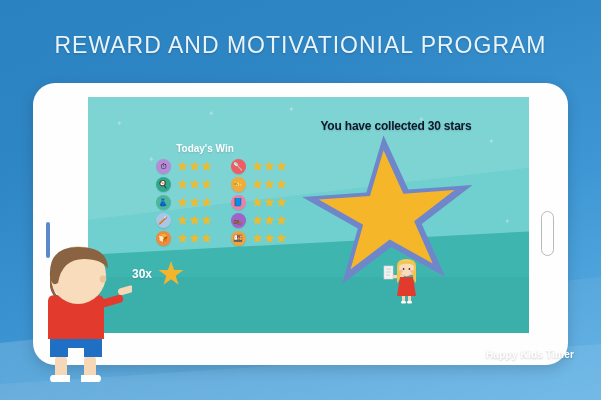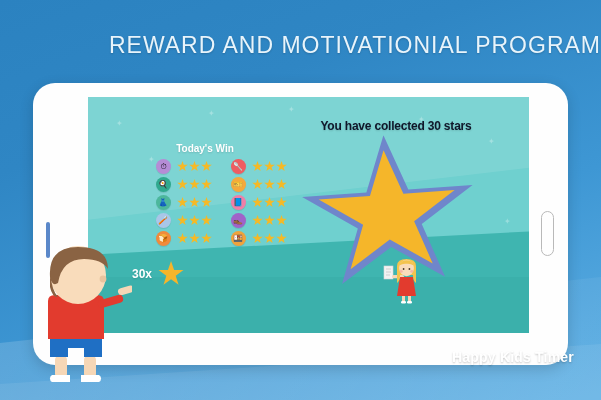--- a/index.html
+++ b/index.html
@@ -22,21 +22,21 @@
   }
   .bg-wave2 {
     position:absolute; left:0; bottom:0; width:601px; height:80px;
     background:rgba(255,255,255,0.08);
     clip-path:polygon(0% 80%, 100% 30%, 100% 100%, 0% 100%);
   }
 
   
   .heading {
     position:absolute; top:32px; left:0; width:601px;
-    text-align:right;
+    text-align:center;
     color:#e8f4fb;
     font-size:23px;
     letter-spacing:1.0px;
     font-weight:400;
     text-shadow:0 1px 2px rgba(0,0,0,0.18);
     white-space:nowrap;
   }
 
   
   .tablet {
@@ -164,21 +164,21 @@
 
   
   .girl { position:absolute; left:294px; top:160px; width:48px; height:48px; }
 
   
   .boy { position:absolute; left:22px; top:243px; width:110px; height:145px; }
 
   
   .brand {
     position:absolute; right:27px; top:349px;
-    color:#ffffff; font-size:14px; font-weight:bold;
+    color:#ffffff; font-size:10px; font-weight:bold;
     letter-spacing:0.2px;
     text-shadow:0 1px 2px rgba(0,0,0,0.22);
     white-space:nowrap;
   }
 </style>
 </head>
 <body>
 
 <div class="bg">
   <div class="bg-wave"></div>

